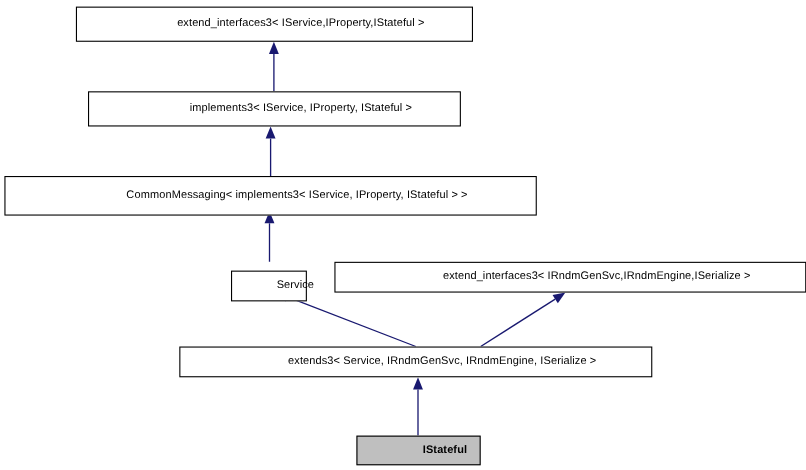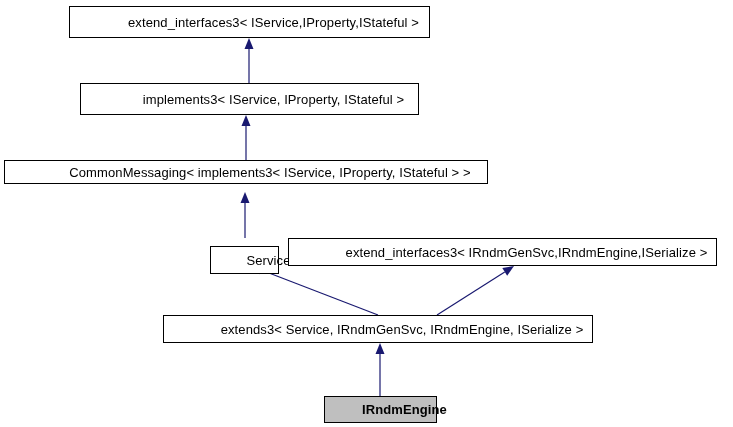--- a/index.html
+++ b/index.html
@@ -29,21 +29,21 @@
     box-sizing: border-box;
     border: 1px solid #000000;
     background: #ffffff;
     display: flex;
     align-items: center;
     justify-content: center;
     white-space: nowrap;
   }
   .node-label {
     font-family: "Liberation Sans", sans-serif;
-    font-size: 13px;
+    font-size: 10px;
     line-height: 1;
     color: #000000;
     letter-spacing: 0.1px;
     padding-left: 48px;
   }
   .node.current {
     background: #bfbfbf;
     border: 1px solid #000000;
   }
   .node.current .node-label {
@@ -80,29 +80,29 @@
         <polygon points="380,343 384.5,354 375.5,354" fill="#191970"></polygon>
       </g>
     </svg>
   <div id="node-layer">
       <div class="node" title="extend_interfaces3&lt; IService,IProperty,IStateful &gt;" style="left: 69px; top: 6px; width: 361px; height: 32px;">
         <span class="node-label">extend_interfaces3&lt; IService,IProperty,IStateful &gt;</span>
       </div>
       <div class="node" title="implements3&lt; IService, IProperty, IStateful &gt;" style="left: 80px; top: 83px; width: 339px; height: 32px; text-align: right;">
         <span class="node-label">implements3&lt; IService, IProperty, IStateful &gt;</span>
       </div>
-      <div class="node" title="CommonMessaging&lt; implements3&lt; IService, IProperty, IStateful &gt; &gt;" style="left: 4px; top: 160px; width: 484px; height: 24px;">
+      <div class="node" title="CommonMessaging&lt; implements3&lt; IService, IProperty, IStateful &gt; &gt;" style="left: 4px; top: 160px; width: 484px; height: 36px;">
         <span class="node-label">CommonMessaging&lt; implements3&lt; IService, IProperty, IStateful &gt; &gt;</span>
       </div>
       <div class="node" title="Service" style="left: 210px; top: 246px; width: 69px; height: 28px;">
         <span class="node-label">Service</span>
       </div>
-      <div class="node" title="extend_interfaces3&lt; IRndmGenSvc,IRndmEngine,ISerialize &gt;" style="left: 288px; top: 238px; width: 429px; height: 28px;">
+      <div class="node" title="extend_interfaces3&lt; IRndmGenSvc,IRndmEngine,ISerialize &gt;" style="left: 304px; top: 238px; width: 429px; height: 28px;">
         <span class="node-label">extend_interfaces3&lt; IRndmGenSvc,IRndmEngine,ISerialize &gt;</span>
       </div>
       <div class="node" title="extends3&lt; Service, IRndmGenSvc, IRndmEngine, ISerialize &gt;" style="left: 163px; top: 315px; width: 430px; height: 28px;">
         <span class="node-label">extends3&lt; Service, IRndmGenSvc, IRndmEngine, ISerialize &gt;</span>
       </div>
       <div class="node current" title="RndmGenSvc" style="left: 324px; top: 396px; width: 113px; height: 27px;">
-        <span class="node-label">IRndmEngine</span>
+        <span class="node-label">IStateful</span>
       </div>
     </div>
 </div>
 
 </body></html>

